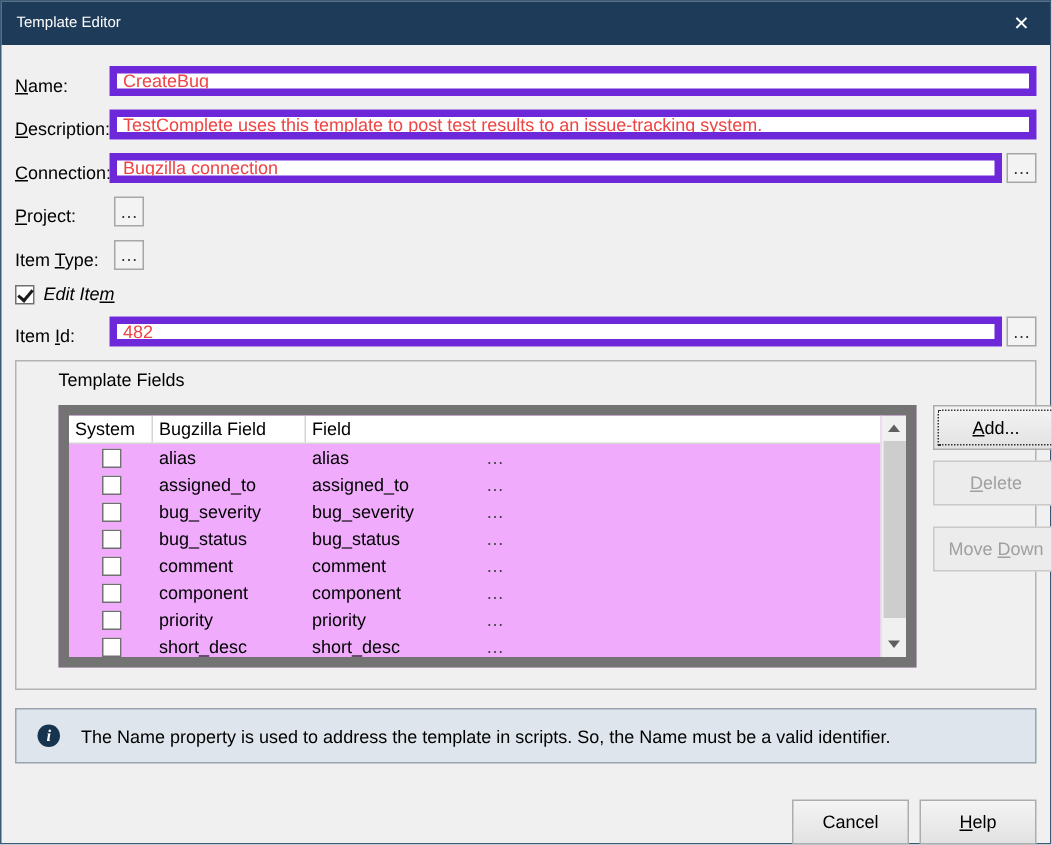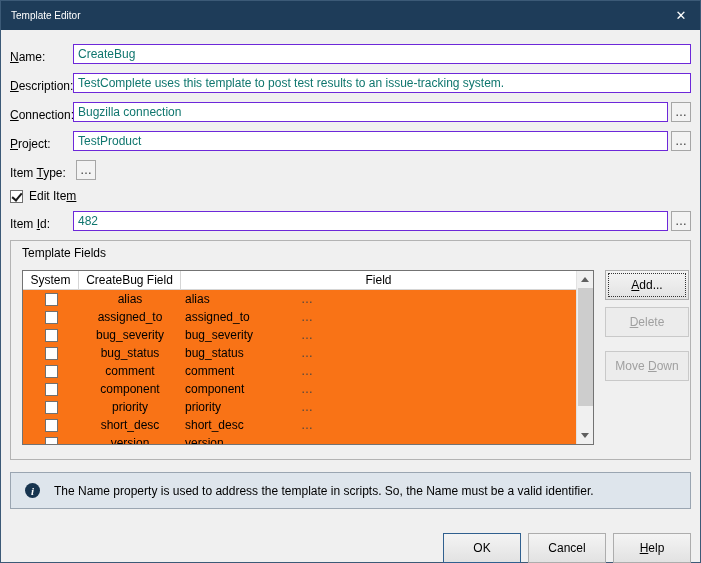--- a/index.html
+++ b/index.html
@@ -28,55 +28,55 @@
     width: 38px; height: 100%;
     display: flex; align-items: center; justify-content: center;
     font-size: 13px; cursor: default;
   }
   
   .content { flex: 1; padding: 14px 9px 8px 9px; }
   .frow { display: flex; align-items: flex-end; margin-bottom: 9px; }
   .flabel { width: 63px; flex: none; }
   .tinput {
     flex: 1; height: 20px;
-    border: 1px solid #6d28d9; background: #fff;
-    font: inherit; padding: 0 4px; color: #0f766e;
+    border: 5px solid #6d28d9; background: #fff;
+    font: inherit; padding: 0 4px; color: #ef4444;
   }
   .browse-btn {
     width: 20px; height: 20px; margin-left: 3px; flex: none;
     border: 1px solid #a6a6a6; background: #f3f3f3;
     font: inherit; line-height: 16px; color: #333; text-align: center;
     padding: 0;
   }
   
   .checkbox {
     width: 13px; height: 13px; flex: none;
     border: 1px solid #707070; background: #fff;
     display: inline-block; position: relative;
   }
   .checkbox.checked::after {
     content: ""; position: absolute;
     left: 3px; top: 0px; width: 4px; height: 8px;
     border: solid #1a1a1a; border-width: 0 2px 2px 0;
     transform: rotate(40deg);
   }
-  .check-row { margin-bottom: 8px; }
+  .check-row { margin-bottom: 8px; font-style: italic; }
   .check-row label { margin-left: 6px; }
   
   .groupbox {
     border: 1px solid #b3b3b3;
     margin-top: 2px;
-    padding: 5px 11px 14px 11px;
+    padding: 5px 11px 14px 28px;
   }
   .group-title { margin-bottom: 10px; }
   .group-body { display: flex; align-items: flex-start; }
   .grid {
     width: 572px; height: 175px; flex: none;
-    border: 1px solid #737373; background: #f97316;
-    display: flex; overflow: hidden; text-align: center;
+    border: 7px solid #737373; background: #f0abfc;
+    display: flex; overflow: hidden;
   }
   .grid-inner { flex: 1; overflow: hidden; }
   .grid-header { display: flex; height: 19px; background: #fff; border-bottom: 1px solid #d5d5d5; }
   .hcell {
     padding: 2px 4px; border-right: 1px solid #d5d5d5;
     white-space: nowrap; overflow: hidden;
   }
   .c-sys { width: 56px; flex: none; }
   .c-tf  { width: 102px; flex: none; }
   .c-if  { width: 158px; flex: none; }
@@ -149,21 +149,20 @@
     </div>
 
     <div class="frow">
       <label class="flabel"><u>C</u>onnection:</label>
       <input class="tinput" value="Bugzilla connection" style="">
       <button class="browse-btn">…</button>
     </div>
 
     <div class="frow">
       <label class="flabel"><u>P</u>roject:</label>
-      <input class="tinput" value="TestProduct" style="">
       <button class="browse-btn">…</button>
     </div>
 
     <div class="frow">
       <label class="flabel">Item <u>T</u>ype:</label>
       <button class="browse-btn">…</button>
     </div>
 
     <div class="frow check-row">
       <span class="checkbox checked"></span>
@@ -176,21 +175,21 @@
       <button class="browse-btn">…</button>
     </div>
 
     <div class="groupbox">
       <div class="group-title">Template Fields</div>
       <div class="group-body">
         <div class="grid">
           <div class="grid-inner">
             <div class="grid-header">
               <div class="hcell c-sys">System</div>
-              <div class="hcell c-tf">CreateBug Field</div>
+              <div class="hcell c-tf">Bugzilla Field</div>
               <div class="hcell c-val">Field</div>
             </div>
 
             <div class="grid-row">
               <div class="cell c-sys">
                   <span class="checkbox"></span>
                 </div>
               <div class="cell c-tf">alias</div>
               <div class="cell c-if">
                   <span>alias</span>
@@ -306,19 +305,18 @@
         </div>
       </div>
     </div>
 
     <div class="infobar">
       <span class="info-icon">i</span>
       <span class="info-text">The Name property is used to address the template in scripts. So, the Name must be a valid identifier.</span>
     </div>
 
     <div class="footer">
-      <button class="btn default">OK</button>
       <button class="btn">Cancel</button>
       <button class="btn"><u>H</u>elp</button>
     </div>
 
   </div>
 </div>
 
 </body></html>

